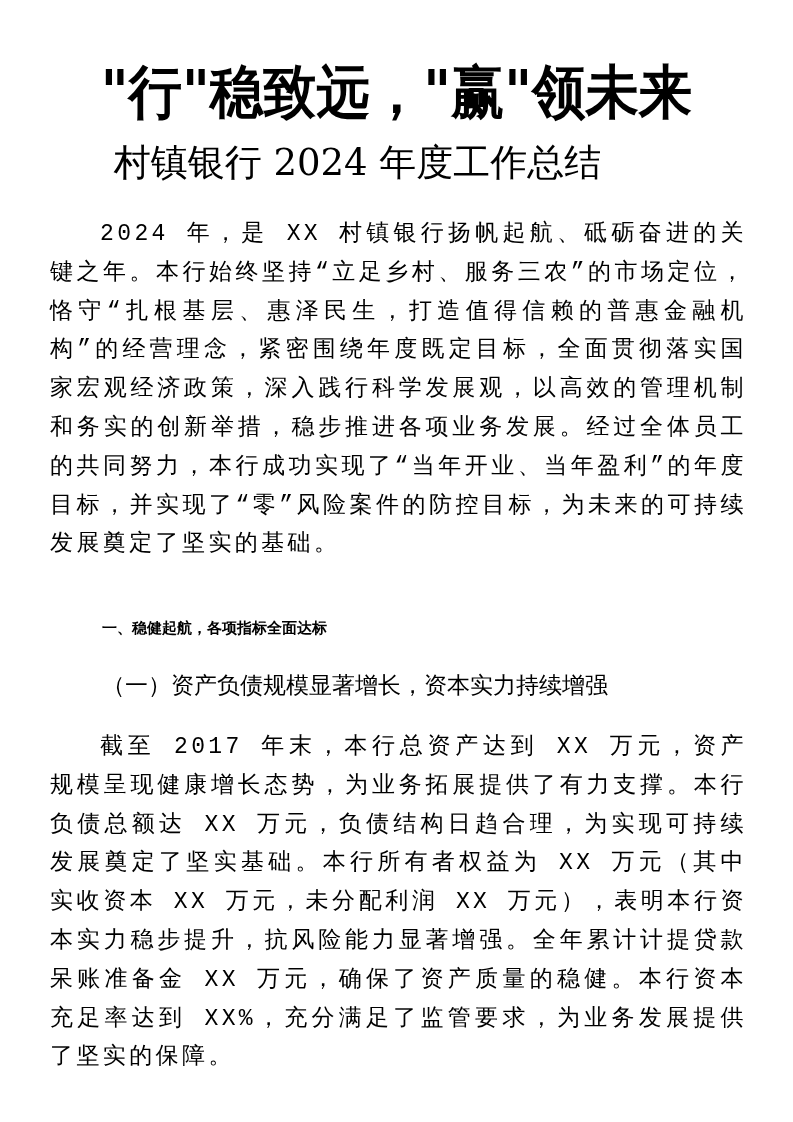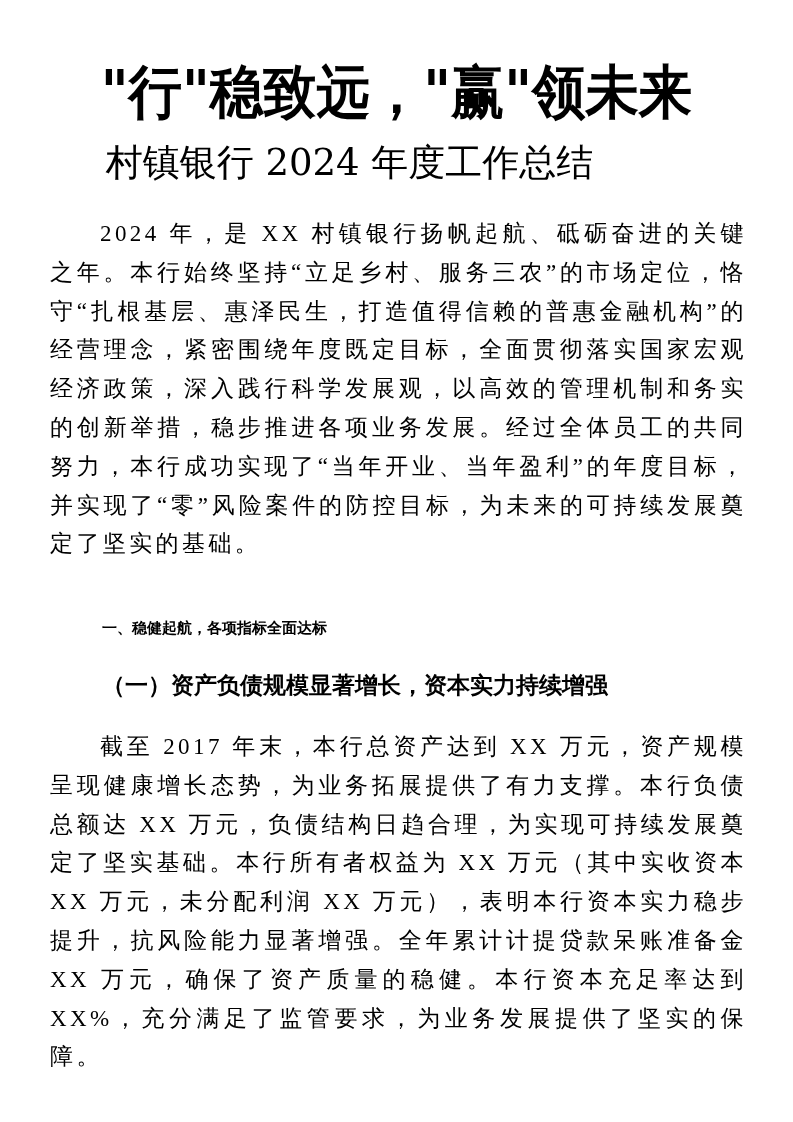--- a/index.html
+++ b/index.html
@@ -4,37 +4,37 @@
 <style>
   html, body { margin: 0; padding: 0; background: #ffffff; }
   body { width: 793px; height: 1122px; overflow: hidden; position: relative; color: #000; }
   .page { position: absolute; left: 0; top: 0; width: 793px; height: 1122px; }
   .title {
     position: absolute; left: 0; width: 793px; top: 52px; text-align: center;
     font-family: "DejaVu Sans", sans-serif; font-weight: bold; font-size: 58px;
     line-height: 80px; letter-spacing: 0px; transform: scaleX(0.92);
   }
   .subtitle {
-    position: absolute; left: 3px; width: 693px; top: 138px; text-align: center;
+    position: absolute; left: 11px; width: 693px; top: 138px; text-align: center;
     font-family: "DejaVu Serif", serif; font-size: 37px; line-height: 50px;
   }
   .body {
     position: absolute; left: 50px; width: 697px;
-    font-family: Liberation Serif, serif; font-size: 23px; line-height: 38.8px;
+    font-family: Liberation Mono, monospace; font-size: 23px; line-height: 38.8px;
     letter-spacing: 3.4px; text-align: justify; text-align-last: left;
   }
   .body p { margin: 0; text-indent: 50px; }
   .p1 { top: 215px; }
   .h1 {
     position: absolute; left: 102px; top: 610px;
     font-family: "DejaVu Sans", sans-serif; font-weight: bold; font-size: 15px; line-height: 36px;
   }
   .h2 {
     position: absolute; left: 102px; top: 667px;
-    font-family: "DejaVu Sans", sans-serif; font-weight: bold; font-size: 23px; line-height: 36px;
+    font-family: "DejaVu Sans", sans-serif; font-weight: normal; font-size: 23px; line-height: 36px;
   }
   .p2 { top: 728px; }
 </style>
 </head>
 <body>
 
 <div class="page">
   <div class="title">"行"稳致远，"赢"领未来</div>
   <div class="subtitle">村镇银行 2024 年度工作总结</div>
 

